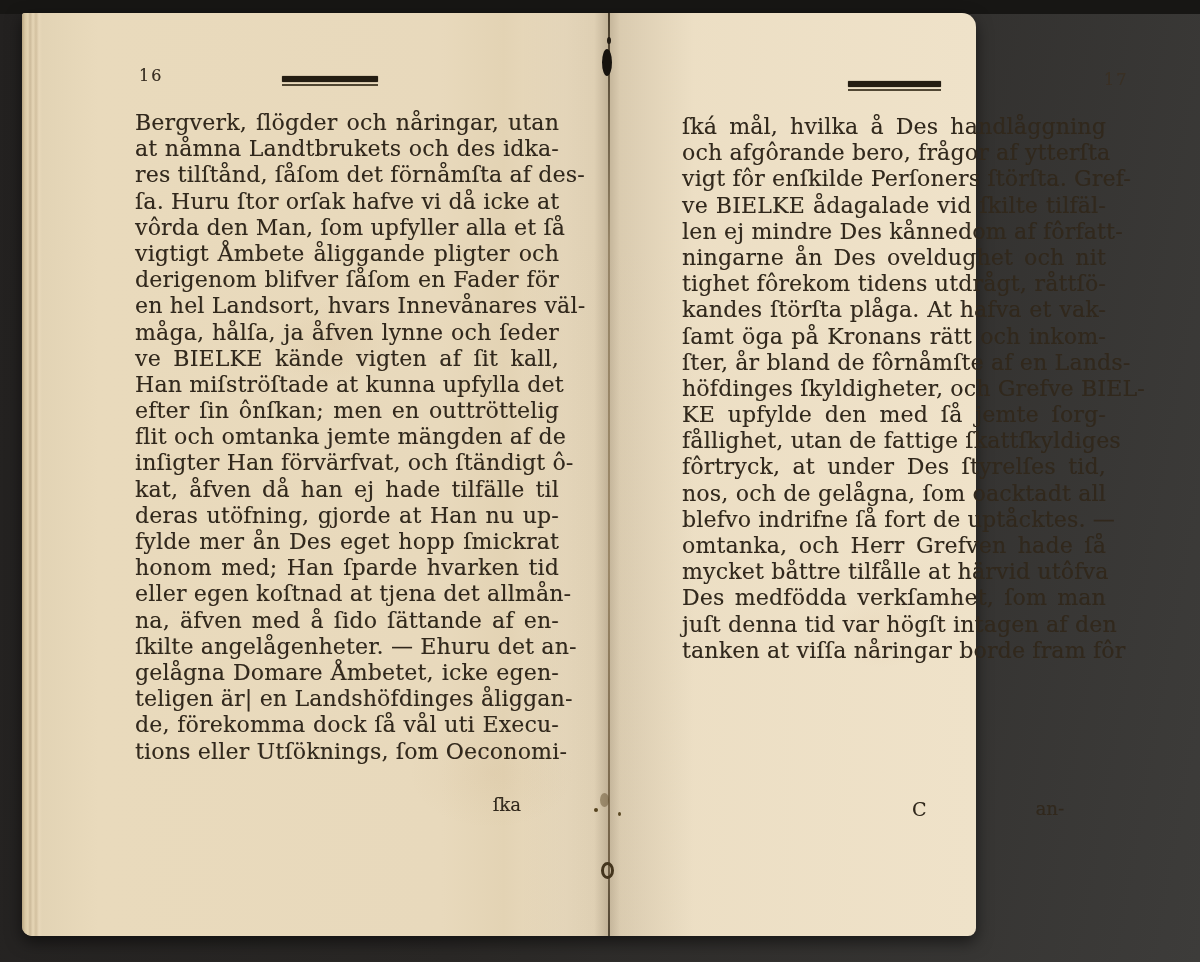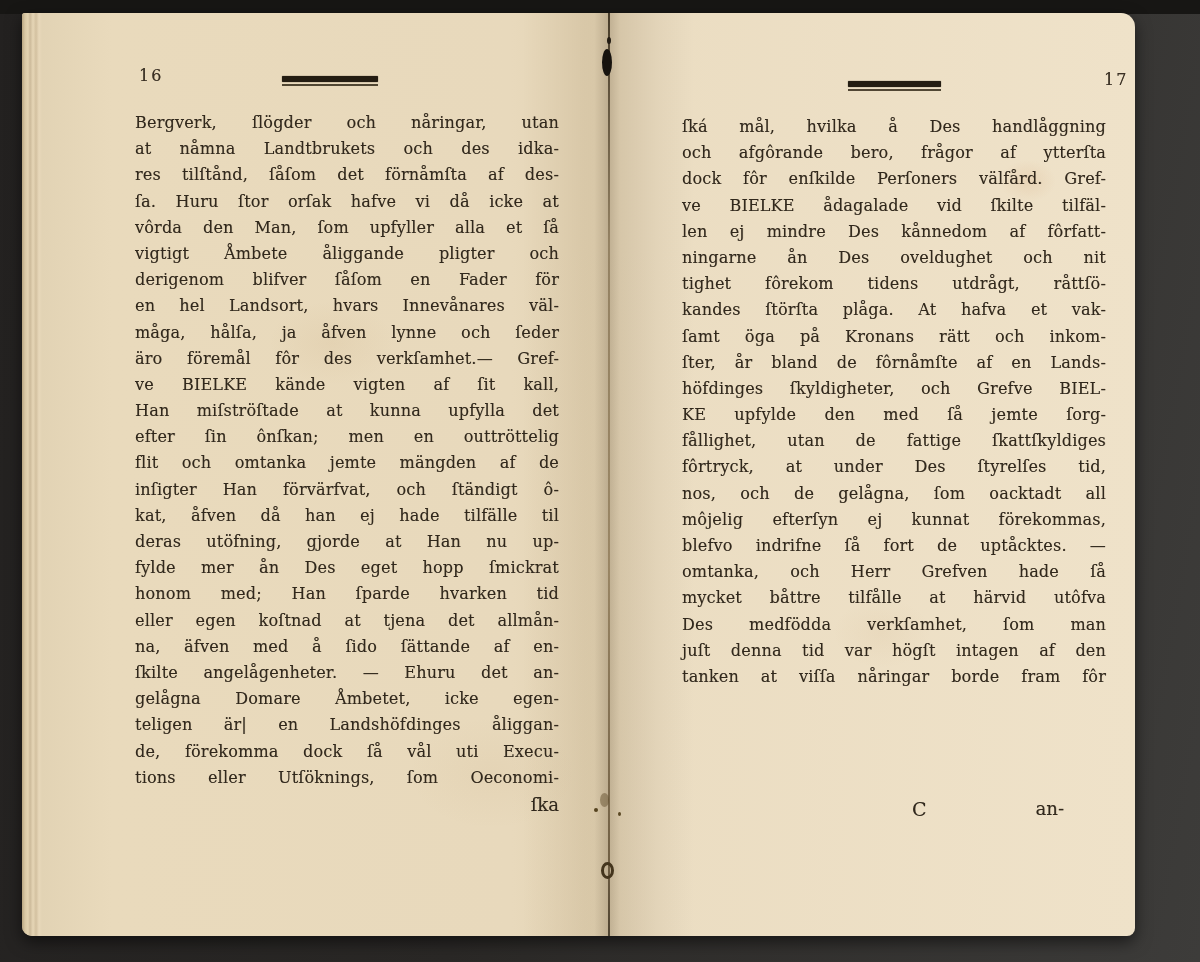--- a/index.html
+++ b/index.html
@@ -5,21 +5,21 @@
   html,body{margin:0;padding:0;}
   body{
     width:1200px;height:962px;overflow:hidden;position:relative;
     background:linear-gradient(100deg,#232120 0%,#2a2826 45%,#3d3c3a 100%);
     font-family:"DejaVu Serif","Liberation Serif",serif;
   }
   
   .top-band{position:absolute;left:0;top:0;width:1200px;height:14px;background:#171614;}
 
   .book{
-    position:absolute;left:22px;top:13px;width:1113px;height:923px;
+    position:absolute;left:22px;top:13px;width:954px;height:923px;
     background:
       radial-gradient(40px 30px at 1006px 168px, rgba(190,120,60,0.12), rgba(190,120,60,0) 70%),
       radial-gradient(90px 60px at 310px 330px, rgba(167,120,60,0.07), rgba(167,120,60,0) 70%),
       radial-gradient(70px 50px at 860px 620px, rgba(167,120,60,0.06), rgba(167,120,60,0) 70%),
       radial-gradient(120px 80px at 470px 760px, rgba(160,115,60,0.05), rgba(160,115,60,0) 70%),
       linear-gradient(to right,#e0d1b2 0%,#e9dabc 8%,#e8d9bc 44%,#e3d3b4 50.5%,#ebddc2 57%,#efe2c9 100%);
     border-radius:3px 14px 8px 10px;
     box-shadow:0 6px 16px rgba(0,0,0,0.55);
   }
   
@@ -52,38 +52,38 @@
   .pagenum-right{left:1082px;top:57px;}
 
   .rule{position:absolute;}
   .rule-left{left:260px;top:63px;width:96px;}
   .rule-right{left:826px;top:68px;width:93px;}
   .rule-thick{height:6px;background:#241d12;box-shadow:0 0 1px #241d12;border-radius:1px;}
   .rule-thin{margin-top:2px;height:2px;background:rgba(53,43,26,0.85);}
 
   .textblock{
     position:absolute;width:424px;
-    font-size:16px;color:#31281c;
+    font-size:22px;color:#31281c;
     text-shadow:0.3px 0.3px 0.5px rgba(49,40,28,0.35);
     letter-spacing:0.2px;
   }
   .textblock-left{left:113px;top:97px;}
   .textblock-right{left:660px;top:101px;}
   .line{
     line-height:26.2px;height:26.2px;
     text-align:justify;text-align-last:justify;
     white-space:nowrap;
   }
   .catchword-line-left{
     position:absolute;left:113px;top:779px;width:424px;
     font-size:18px;color:#31281c;text-align:right;padding-right:0;
     box-sizing:border-box;line-height:26.2px;
     text-shadow:0.3px 0.3px 0.5px rgba(49,40,28,0.35);
   }
-  .catchword-line-left span{}
+  .catchword-line-left span{margin-right:38px;}
   .signature-line{
     position:absolute;left:660px;top:783px;width:424px;height:27px;
     font-size:18px;color:#31281c;line-height:26.2px;
     text-shadow:0.3px 0.3px 0.5px rgba(49,40,28,0.35);
   }
   .signature-mark{position:absolute;left:230px;top:0;font-size:19px;}
   .signature-catchword{position:absolute;right:42px;top:0;}
 </style>
 </head>
 <body>
@@ -109,21 +109,20 @@
   <div class="textblock textblock-left">
       <div class="line">Bergverk, ſlögder och nåringar, utan</div>
       <div class="line">at nåmna Landtbrukets och des idka-</div>
       <div class="line">res tilſtånd, ſåſom det förnåmſta af des-</div>
       <div class="line">ſa. Huru ſtor orſak hafve vi då icke at</div>
       <div class="line">vôrda den Man, ſom upfyller alla et ſå</div>
       <div class="line">vigtigt Åmbete åliggande pligter och</div>
       <div class="line">derigenom blifver ſåſom en Fader för</div>
       <div class="line">en hel Landsort, hvars Innevånares väl-</div>
       <div class="line">måga, hålſa, ja åfven lynne och ſeder</div>
-      <div class="line">äro föremål fôr des verkſamhet.— Gref-</div>
       <div class="line">ve BIELKE kände vigten af ſit kall,</div>
       <div class="line">Han miſströſtade at kunna upfylla det</div>
       <div class="line">efter ſin ônſkan; men en outtröttelig</div>
       <div class="line">flit och omtanka jemte mängden af de</div>
       <div class="line">inſigter Han förvärfvat, och ſtändigt ô-</div>
       <div class="line">kat, åfven då han ej hade tilfälle til</div>
       <div class="line">deras utöfning, gjorde at Han nu up-</div>
       <div class="line">fylde mer ån Des eget hopp ſmickrat</div>
       <div class="line">honom med; Han ſparde hvarken tid</div>
       <div class="line">eller egen koſtnad at tjena det allmån-</div>
@@ -139,34 +138,33 @@
   </div>
 
   <div class="rule rule-right">
     <div class="rule-thick"></div>
     <div class="rule-thin"></div>
   </div>
   <div class="pagenum pagenum-right">17</div>
   <div class="textblock textblock-right">
       <div class="line">ſká mål, hvilka å Des handlåggning</div>
       <div class="line">och afgôrande bero, frågor af ytterſta</div>
-      <div class="line">dock fôr enſkilde Perſoners välfård. Gref-</div>
+      <div class="line">vigt fôr enſkilde Perſoners ſtörſta. Gref-</div>
       <div class="line">ve BIELKE ådagalade vid ſkilte tilfäl-</div>
       <div class="line">len ej mindre Des kånnedom af fôrfatt-</div>
       <div class="line">ningarne ån Des oveldughet och nit</div>
       <div class="line">tighet fôrekom tidens utdrågt, råttſö-</div>
       <div class="line">kandes ſtörſta plåga. At hafva et vak-</div>
       <div class="line">ſamt öga på Kronans rätt och inkom-</div>
       <div class="line">ſter, år bland de fôrnåmſte af en Lands-</div>
       <div class="line">höfdinges ſkyldigheter, och Grefve BIEL-</div>
       <div class="line">KE upfylde den med ſå jemte ſorg-</div>
       <div class="line">fållighet, utan de fattige ſkattſkyldiges</div>
       <div class="line">fôrtryck, at under Des ſtyrelſes tid,</div>
       <div class="line">nos, och de gelågna, ſom oacktadt all</div>
-      <div class="line">môjelig efterſyn ej kunnat förekommas,</div>
       <div class="line">blefvo indrifne ſå fort de uptåcktes. —</div>
       <div class="line">omtanka, och Herr Grefven hade ſå</div>
       <div class="line">mycket båttre tilfålle at härvid utôfva</div>
       <div class="line">Des medfödda verkſamhet, ſom man</div>
       <div class="line">juſt denna tid var högſt intagen af den</div>
       <div class="line">tanken at viſſa nåringar borde fram fôr</div>
     </div>
   <div class="signature-line">
     <span class="signature-mark">C</span>
     <span class="signature-catchword">an-</span>

